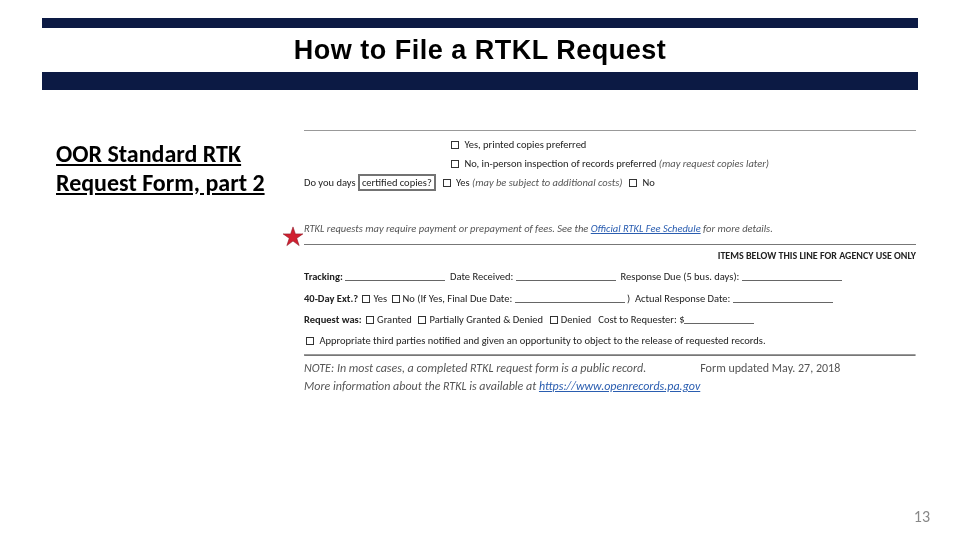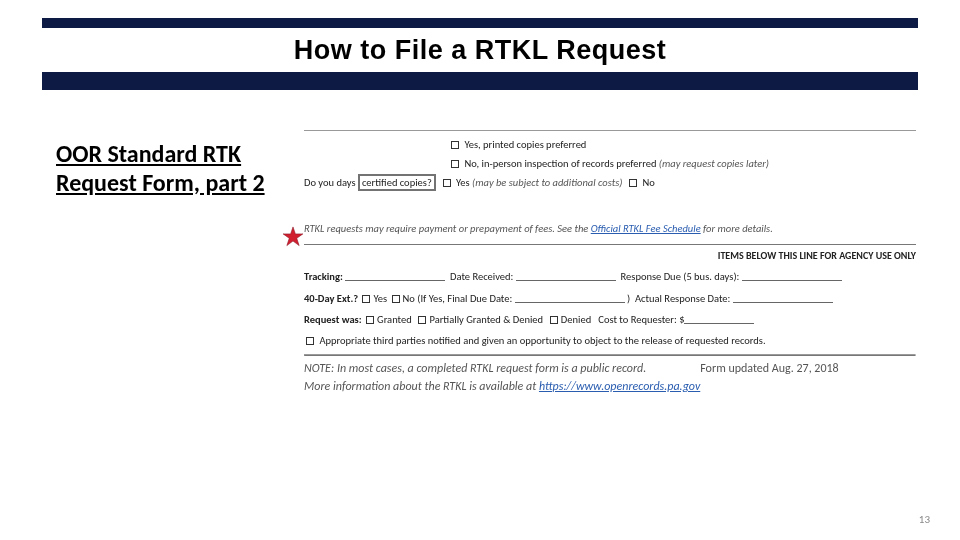--- a/index.html
+++ b/index.html
@@ -35,21 +35,21 @@
   .form .link { color: #2a5db0; text-decoration: underline; }
   .form .uline { display:inline-block; border-bottom:0.5px solid #666; height:10px; vertical-align:-1px; }
   .form .red-box { border:2px solid #737373; padding:0 2px; }
   .form .hr2 { border:none; border-bottom:0.7px solid #777; margin:8px 0 4px 0; }
   .form .agency-head { text-align:right; font-weight:700; font-size:10px; margin:2px 0 6px 0; }
   .form .agency-row { margin-bottom:6px; }
   .form .ft { border-bottom:0.7px solid #777; margin-top:4px; }
   .form .note { font-style: italic; font-size:12px; color:#555; margin-top:4px; display:flex; }
   .page-num {
     position: absolute; right: 30px; bottom: 14px;
-    font-size: 11px; color: #888; font-family: Calibri, Arial, sans-serif;
+    font-size: 16px; color: #888; font-family: Calibri, Arial, sans-serif;
   }
   .indent { margin-left: 145px; }
 </style>
 </head>
 <body>
 
 <div class="slide">
 
   <div class="title-bar">
     <div class="title-bar-inner">
@@ -127,18 +127,18 @@
       <span class="chk"></span>
       <span>Appropriate third parties notified and given an opportunity to object to the release of requested records.</span>
     </div>
 
     <hr class="ft">
     <div class="note">
       <div>
         <span>NOTE: In most cases, a completed RTKL request form is a public record.</span><br>
         <span>More information about the RTKL is available at </span><span class="link">https://www.openrecords.pa.gov</span>
       </div>
-      <div style="font-style:normal;color:#555;">Form updated Aug. 27, 2018</div>
+      <div style="font-style:normal;color:#555;">Form updated May. 27, 2018</div>
     </div>
   </div>
 
   <div class="page-num">13</div>
 </div>
 
 </body></html>

